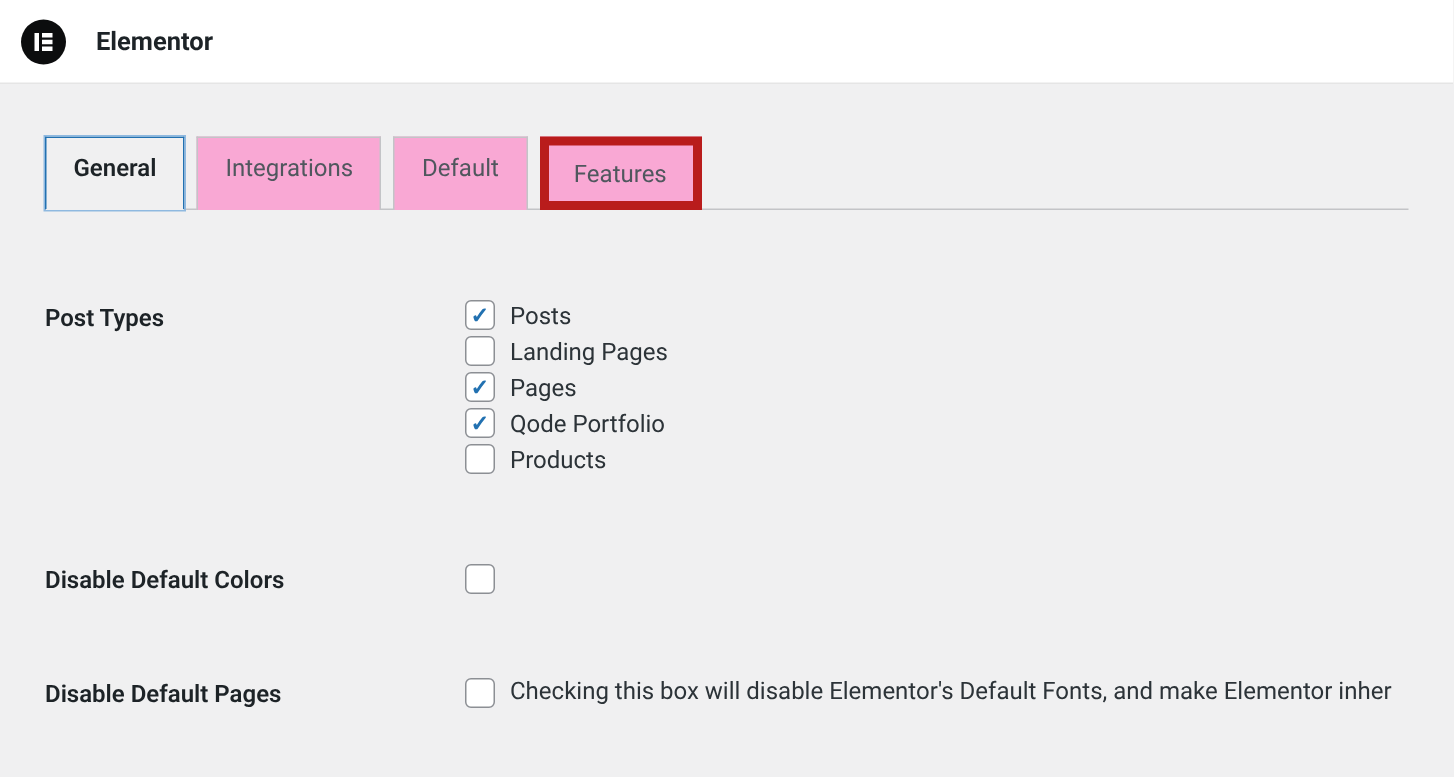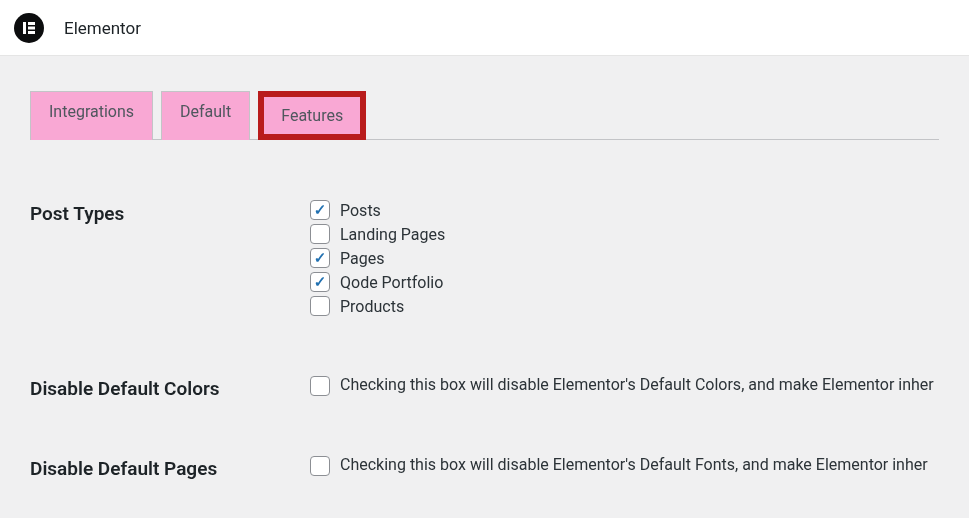--- a/index.html
+++ b/index.html
@@ -25,21 +25,21 @@
       background: #0c0d0e;
       border-radius: 50%;
       display: flex;
       align-items: center;
       justify-content: center;
       margin-right: 20px;
     }
     .logo svg { width: 16px; height: 16px; }
     .app-title {
       font-size: 17px;
-      font-weight: 400;
+      font-weight: 700;
       color: #1d2327;
     }
     .content {
       padding: 34px 30px 0 30px;
     }
     .tabs {
       display: flex;
       gap: 8px;
       border-bottom: 1px solid #c3c4c7;
       margin-bottom: 60px;
@@ -67,21 +67,21 @@
     .tab.highlighted {
       border: 6px solid #b91c1c;
       padding: 9px 17px;
     }
     .form-row {
       display: flex;
       margin-bottom: 55px;
     }
     .form-label {
       width: 280px;
-      font-size: 19px;
+      font-size: 16px;
       font-weight: 600;
       color: #1d2327;
       padding-top: 2px;
     }
     .form-field {
       flex: 1;
     }
     .checkbox-item {
       display: flex;
       align-items: center;
@@ -134,20 +134,21 @@
       <rect x="7" y="2" width="7" height="3"></rect>
       <rect x="7" y="6.5" width="7" height="3"></rect>
       <rect x="7" y="11" width="7" height="3"></rect>
     </svg>
   </div>
   <div class="app-title">Elementor</div>
 </div>
 
 <div class="content">
   <div class="tabs">
+    <div class="tab active">General</div>
     <div class="tab">Integrations</div>
     <div class="tab">Default</div>
     <div class="tab highlighted">Features</div>
   </div>
 
   <div class="form-row">
     <div class="form-label">Post Types</div>
     <div class="form-field">
       <div class="checkbox-item">
         <span class="cb checked"></span>
@@ -169,21 +170,20 @@
         <span class="cb"></span>
         <label>Products</label>
       </div>
     </div>
   </div>
 
   <div class="form-row">
     <div class="form-label">Disable Default Colors</div>
     <div class="form-field inline-check">
       <span class="cb"></span>
-      <span class="desc">Checking this box will disable Elementor's Default Colors, and make Elementor inher</span>
     </div>
   </div>
 
   <div class="form-row">
     <div class="form-label">Disable Default Pages</div>
     <div class="form-field inline-check">
       <span class="cb"></span>
       <span class="desc">Checking this box will disable Elementor's Default Fonts, and make Elementor inher</span>
     </div>
   </div>

